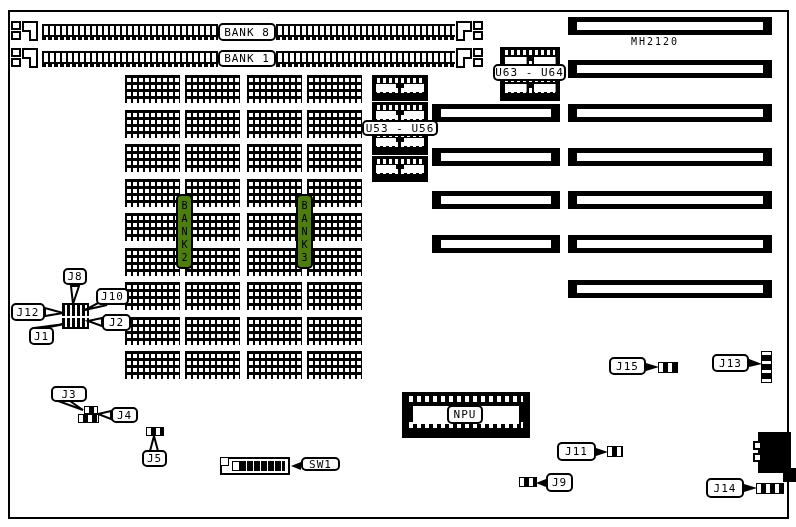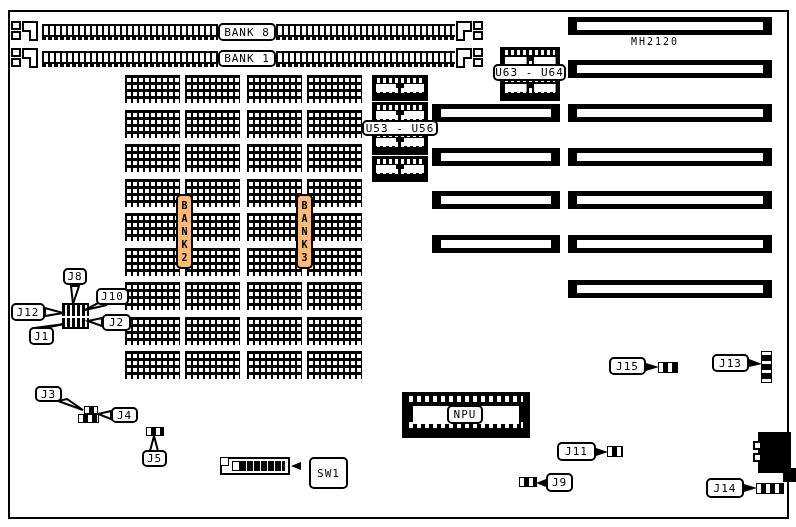--- a/index.html
+++ b/index.html
@@ -74,22 +74,22 @@
   .pins  { border:1px solid #000; background:repeating-linear-gradient(90deg, #fff 0 4px, #000 4px 9px); }
   .pins-v{ border:1px solid #000; background:repeating-linear-gradient(180deg, #fff 0 3px, #000 3px 9px); }
 
   
   .callout {
     display:flex; align-items:center; justify-content:center;
     background:#fff; border:2px solid #000; border-radius:5px;
     font-size:11px; letter-spacing:1px; white-space:pre; z-index:6; line-height:1;
   }
   .vcallout {
-    width:17px; padding:3px 3px; background:#fdba74; border:2px solid #000; border-radius:5px;
-    font-size:10px; line-height:13px; word-break:break-all; text-align:center; z-index:6;font-weight:bold;
+    width:17px; padding:3px 3px; background:#4d7c0f; border:2px solid #000; border-radius:5px;
+    font-size:10px; line-height:13px; word-break:break-all; text-align:center; z-index:6;
   }
   .plain-label { font-size:10px; letter-spacing:2px; z-index:2; }
 
   
   .sw1 { left:220px; top:457px; width:70px; height:18px; border:2px solid #000; background:#fff; }
   .sw1-marker { position:absolute; left:-2px; top:-2px; width:9px; height:9px; background:#fff; border:1px solid #000; }
   .sw1-cells  { position:absolute; left:10px; top:2px; right:3px; bottom:2px;
                 background:repeating-linear-gradient(90deg, #fff 0 1px, #000 1px 7px); }
   .sw1-first  { position:absolute; left:10px; top:2px; width:8px; bottom:2px; background:#fff; border:1px solid #000; }
 
@@ -201,21 +201,21 @@
   <div class="abs plain-label" style="left:631px;top:36px">MH2120</div>
 
   <div class="abs npu"></div>
   <div class="abs callout" style="left:447px;top:405px;width:36px;height:19px">NPU</div>
 
   <div class="abs sw1">
     <div class="sw1-cells"></div>
     <div class="sw1-first"></div>
     <div class="sw1-marker"></div>
   </div>
-  <div class="abs callout" style="left:309px;top:457px;width:39px;height:32px">SW1</div>
+  <div class="abs callout" style="left:301px;top:457px;width:39px;height:14px">SW1</div>
 
   <div class="abs jblock" style="left:62px;top:303px;width:27px;height:26px"></div>
   <div class="abs pins" style="left:84px;top:406px;width:14px;height:8px"></div>
   <div class="abs pins" style="left:78px;top:414px;width:21px;height:9px"></div>
   <div class="abs pins" style="left:146px;top:427px;width:18px;height:9px"></div>
   <div class="abs pins" style="left:658px;top:362px;width:20px;height:11px"></div>
   <div class="abs pins-v" style="left:761px;top:351px;width:11px;height:32px"></div>
   <div class="abs pins" style="left:607px;top:446px;width:16px;height:11px"></div>
   <div class="abs pins" style="left:519px;top:477px;width:18px;height:10px"></div>
   <div class="abs pins" style="left:756px;top:483px;width:28px;height:11px"></div>
@@ -240,21 +240,21 @@
     <polygon points="596,448 596,456 608,452" fill="#000"></polygon>
     <polygon points="546,479 546,487 536,483" fill="#000"></polygon>
     <polygon points="744,484 744,492 757,488" fill="#000"></polygon>
   </svg>
 
   <div class="abs callout" style="left:63px;top:268px;width:24px;height:17px">J8</div>
   <div class="abs callout" style="left:11px;top:303px;width:34px;height:18px">J12</div>
   <div class="abs callout" style="left:96px;top:288px;width:33px;height:17px">J10</div>
   <div class="abs callout" style="left:102px;top:314px;width:29px;height:17px">J2</div>
   <div class="abs callout" style="left:29px;top:327px;width:25px;height:18px">J1</div>
-  <div class="abs callout" style="left:35px;top:386px;width:27px;height:16px">J3</div>
+  <div class="abs callout" style="left:51px;top:386px;width:36px;height:16px">J3</div>
   <div class="abs callout" style="left:111px;top:407px;width:27px;height:16px">J4</div>
   <div class="abs callout" style="left:142px;top:450px;width:25px;height:17px">J5</div>
   <div class="abs callout" style="left:609px;top:357px;width:37px;height:18px">J15</div>
   <div class="abs callout" style="left:712px;top:354px;width:37px;height:18px">J13</div>
   <div class="abs callout" style="left:557px;top:442px;width:39px;height:19px">J11</div>
   <div class="abs callout" style="left:546px;top:473px;width:27px;height:19px">J9</div>
   <div class="abs callout" style="left:706px;top:478px;width:38px;height:20px">J14</div>
 </div>
 
 </body></html>

